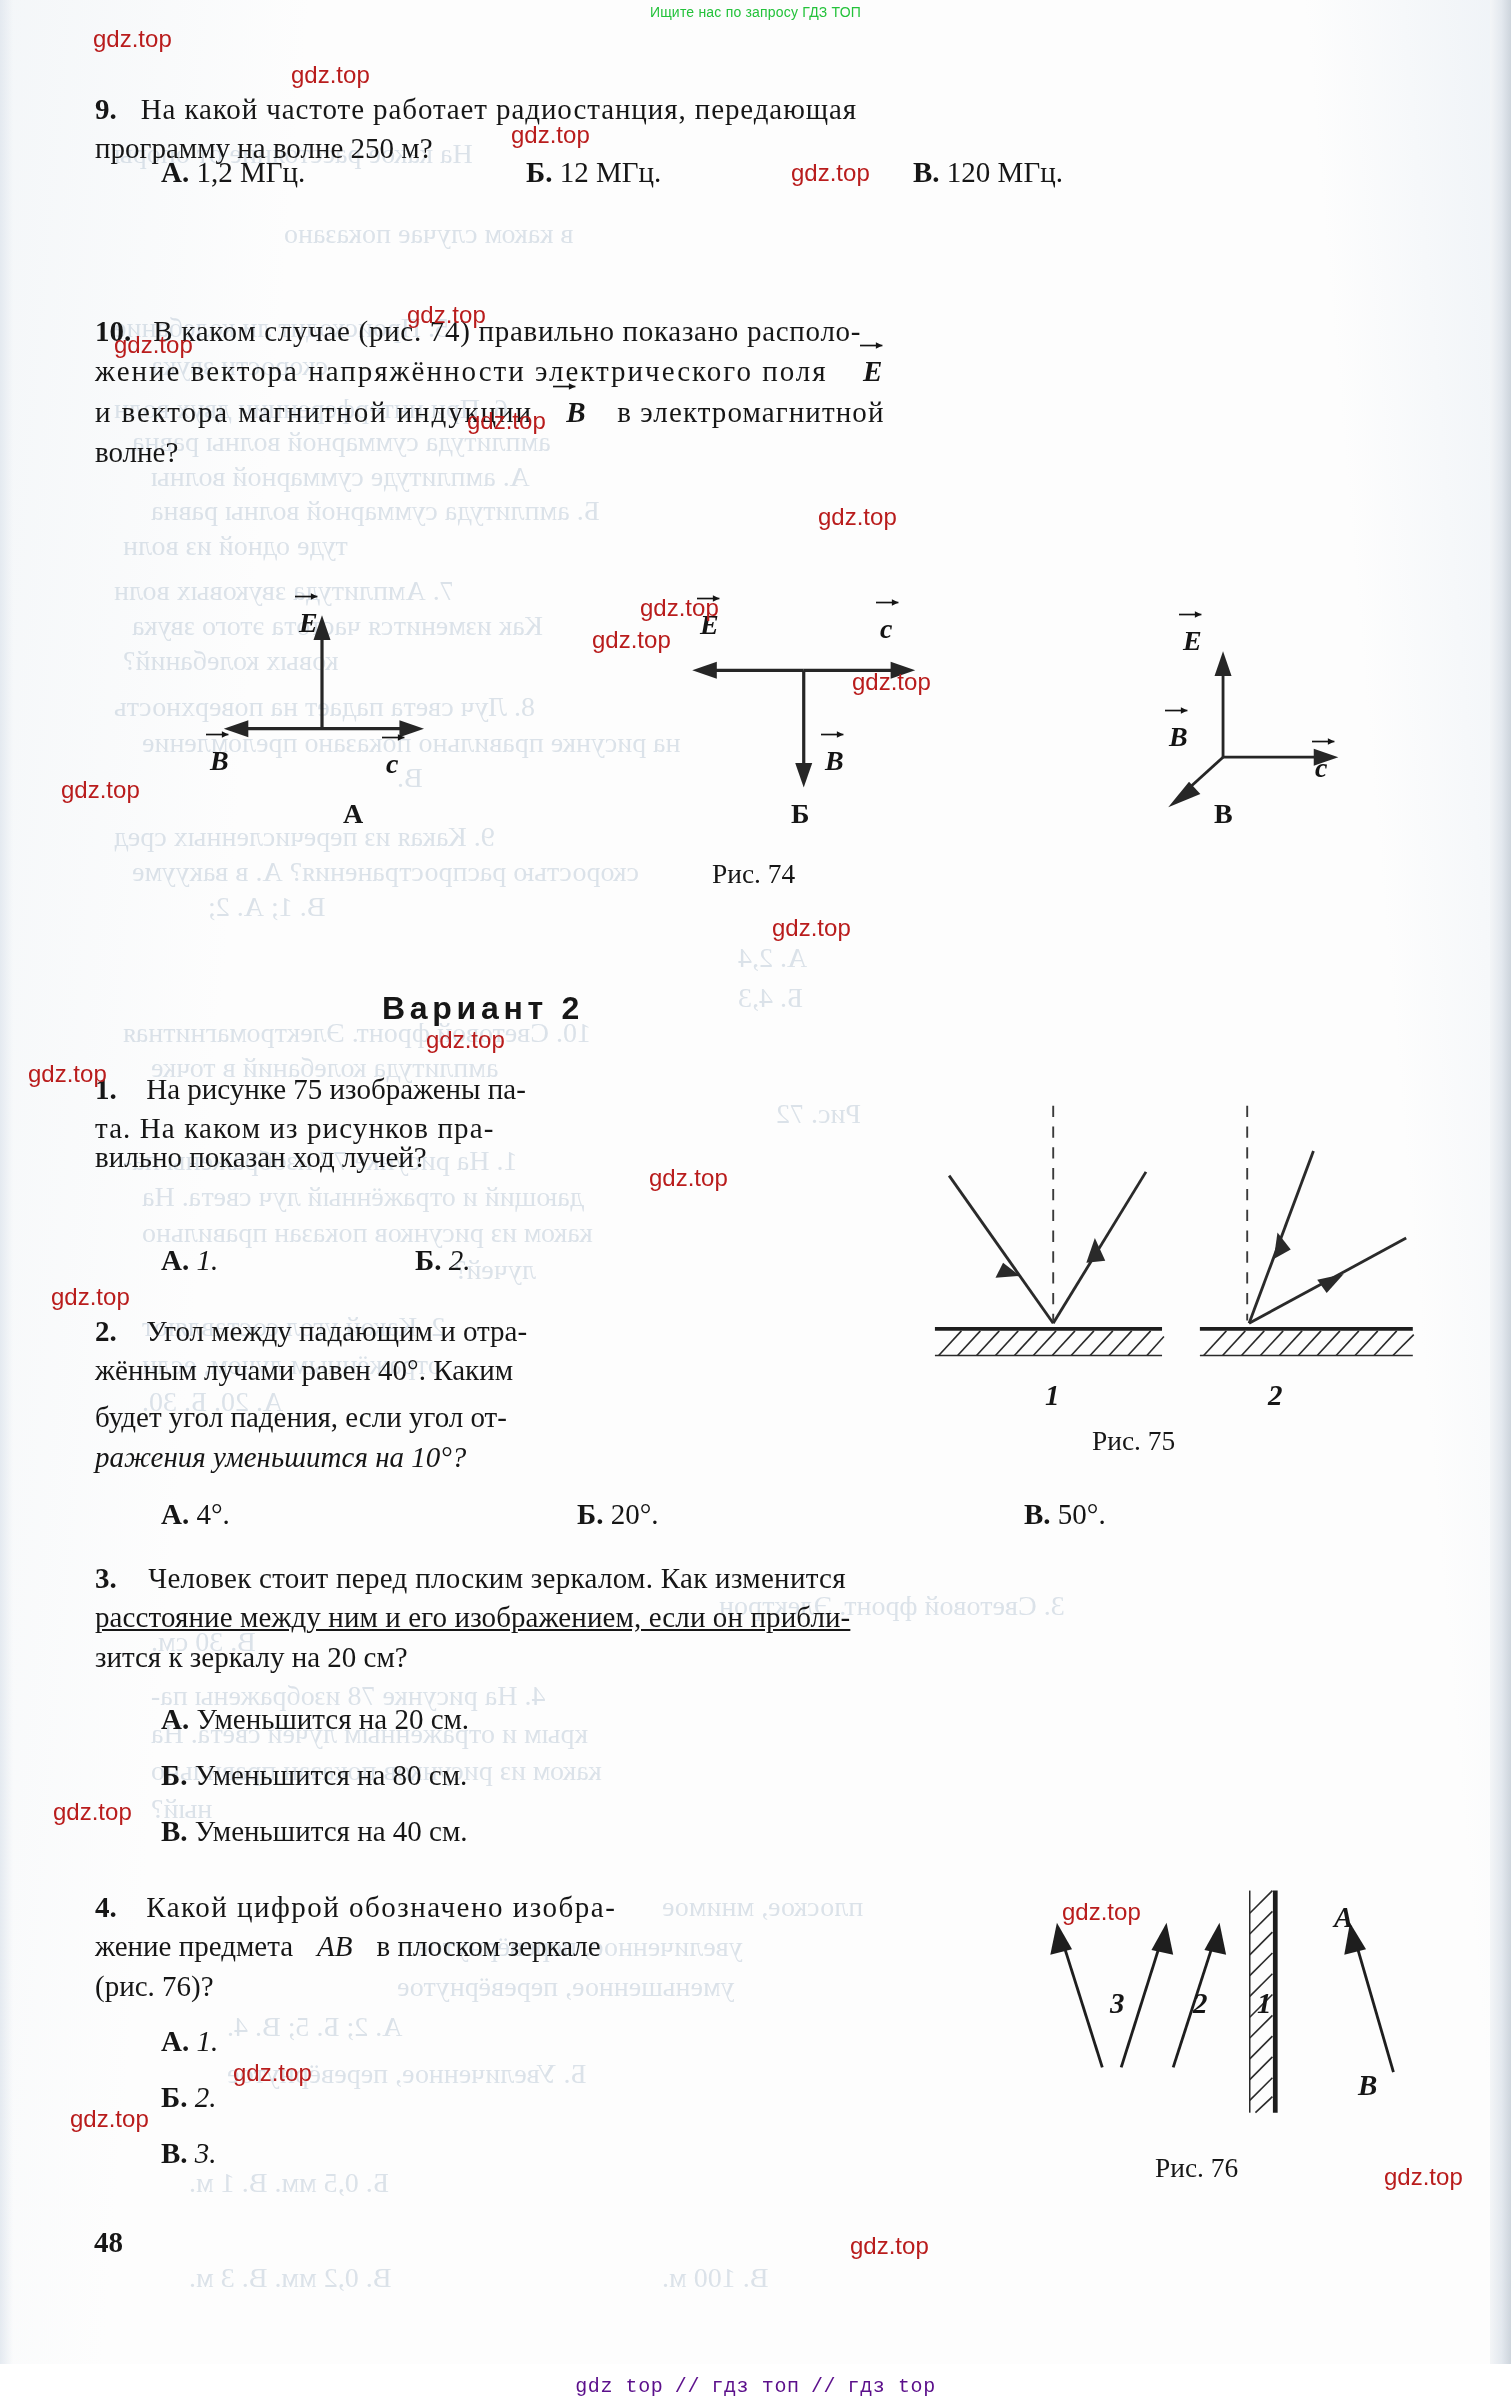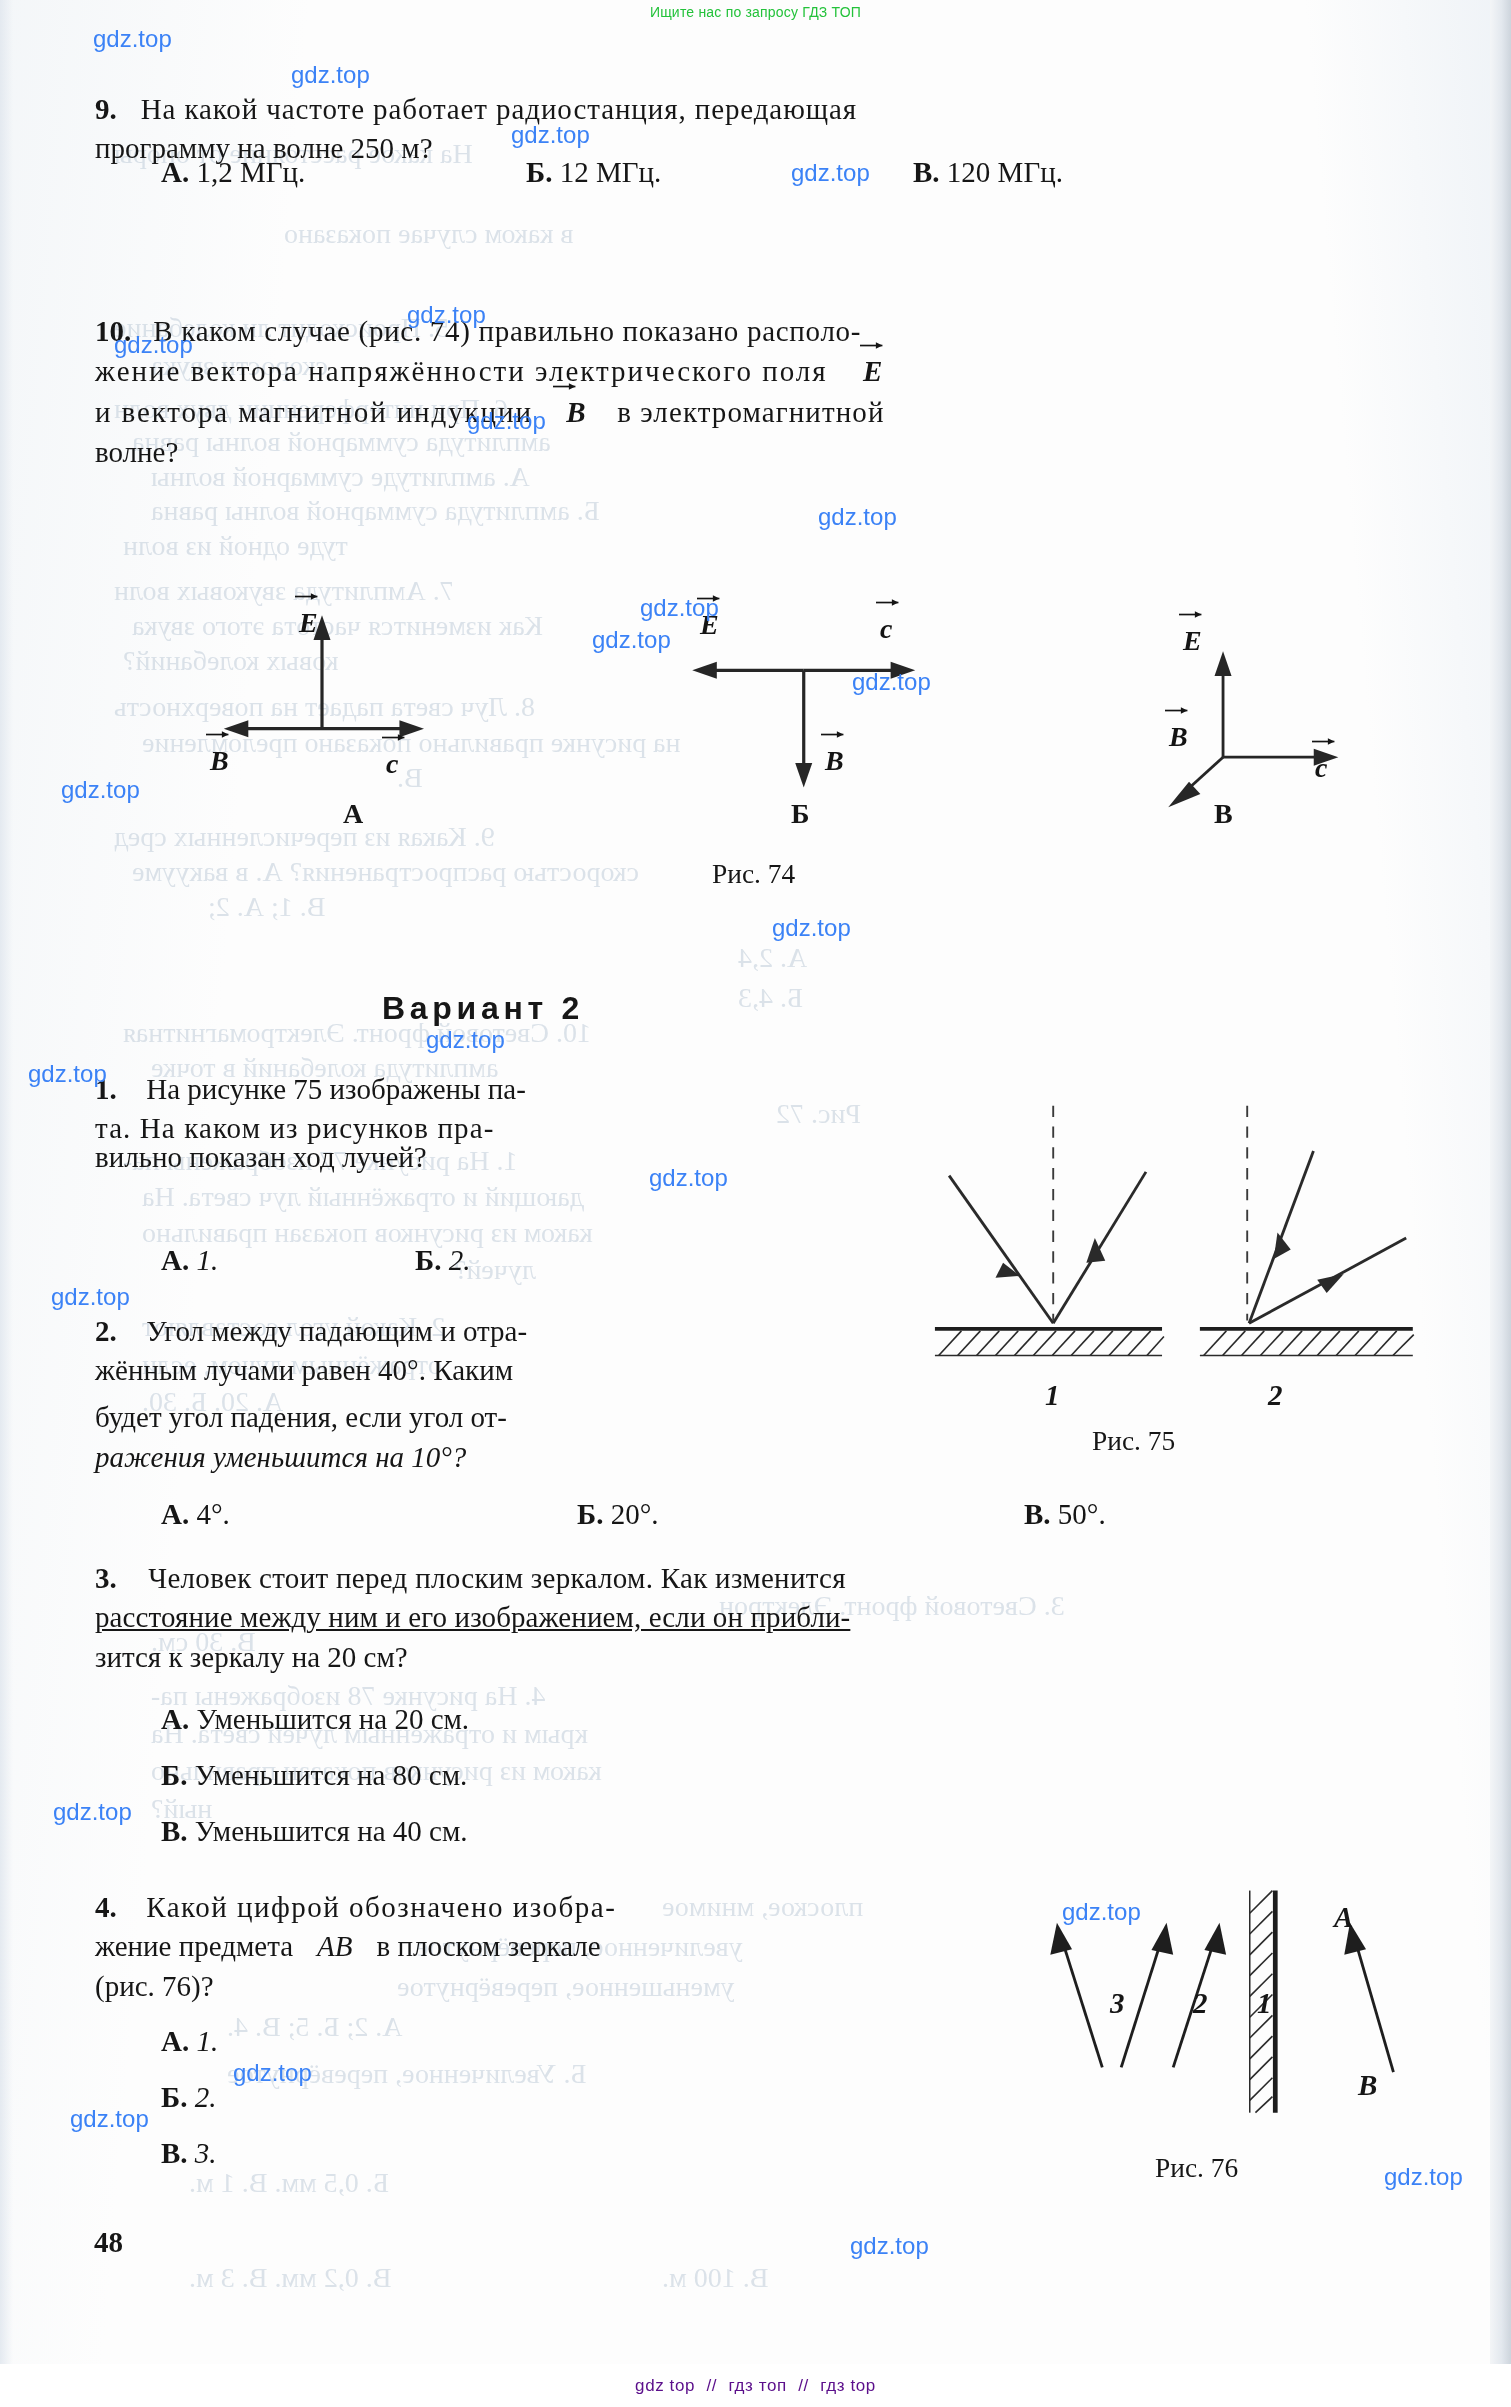--- a/index.html
+++ b/index.html
@@ -30,31 +30,31 @@
   
   .banner{
     position:absolute;left:0;top:0;width:1511px;height:23px;
     display:flex;align-items:center;justify-content:center;
     font-family:"Liberation Sans", sans-serif;
     font-size:14px;color:#23c23a;letter-spacing:0.2px;
   }
   .footerbar{
     position:absolute;left:0;bottom:0;width:1511px;height:44px;
     display:flex;align-items:center;justify-content:center;
-    font-family:Liberation Sans, sans-serif;
-    font-size:17px;color:#5b0f8b;letter-spacing:0.6px;
+    font-family:Liberation Mono, monospace;
+    font-size:20px;color:#5b0f8b;letter-spacing:0.6px;
     background:#ffffff;
   }
   .footerbar span{margin:0 5.7px;}
 
   
   .wm{
     position:absolute;
     font-family:"Liberation Sans", sans-serif;
-    font-size:24px;color:#3b82f6;
+    font-size:24px;color:#b91c1c;
     white-space:nowrap;pointer-events:none;
     z-index:40;
   }
 
   
   .ghost{
     position:absolute;
     font-family:"Liberation Serif", serif;
     color:#c7d2dd;opacity:.62;
     transform:scaleX(-1);

